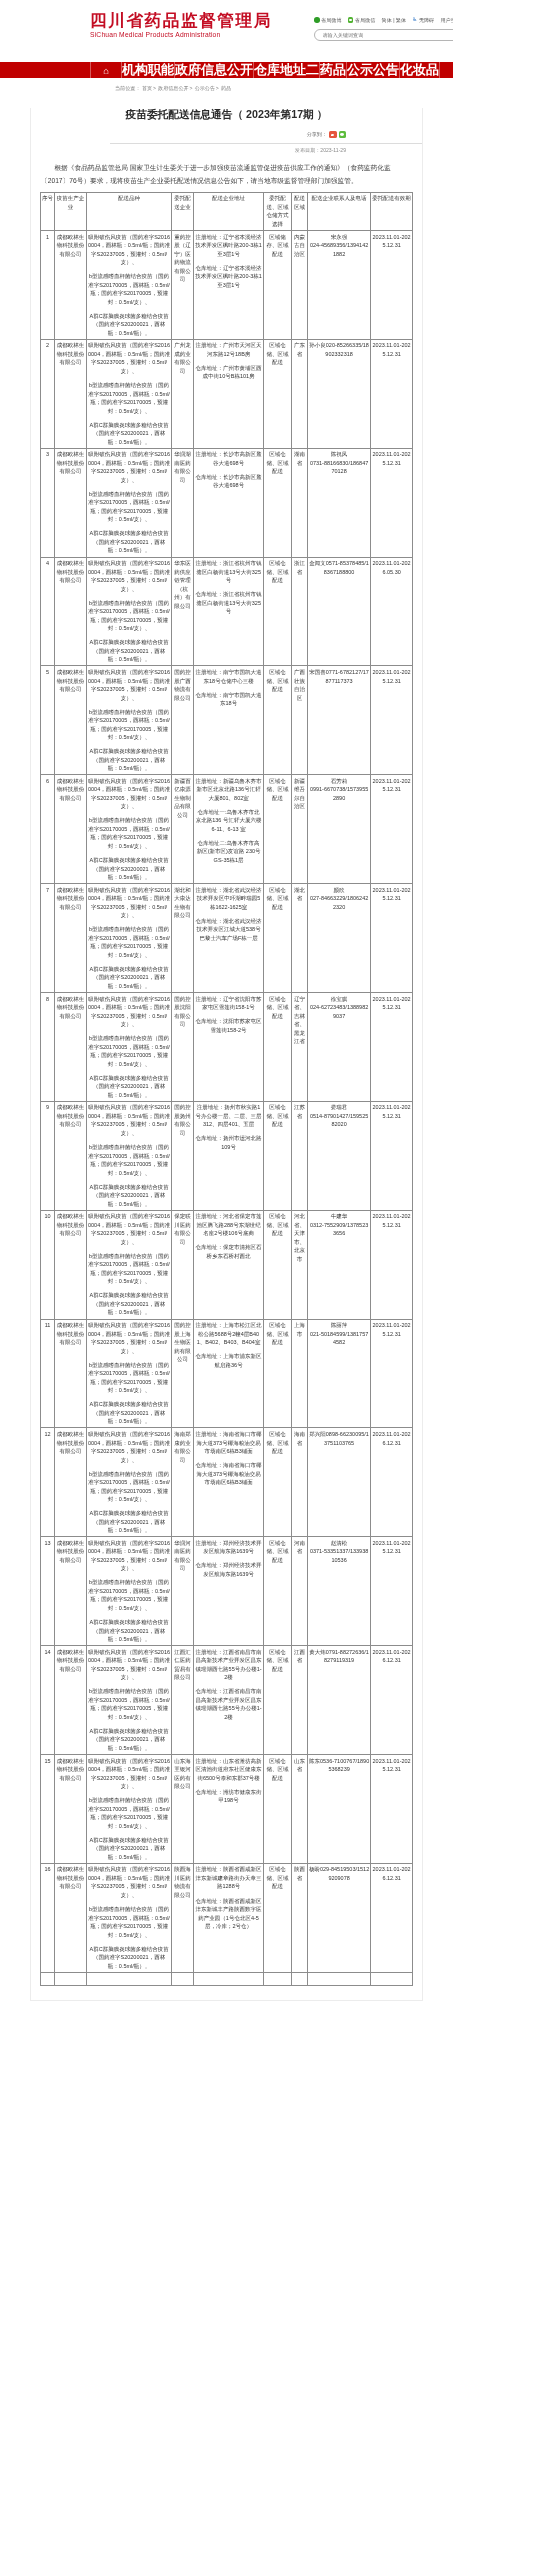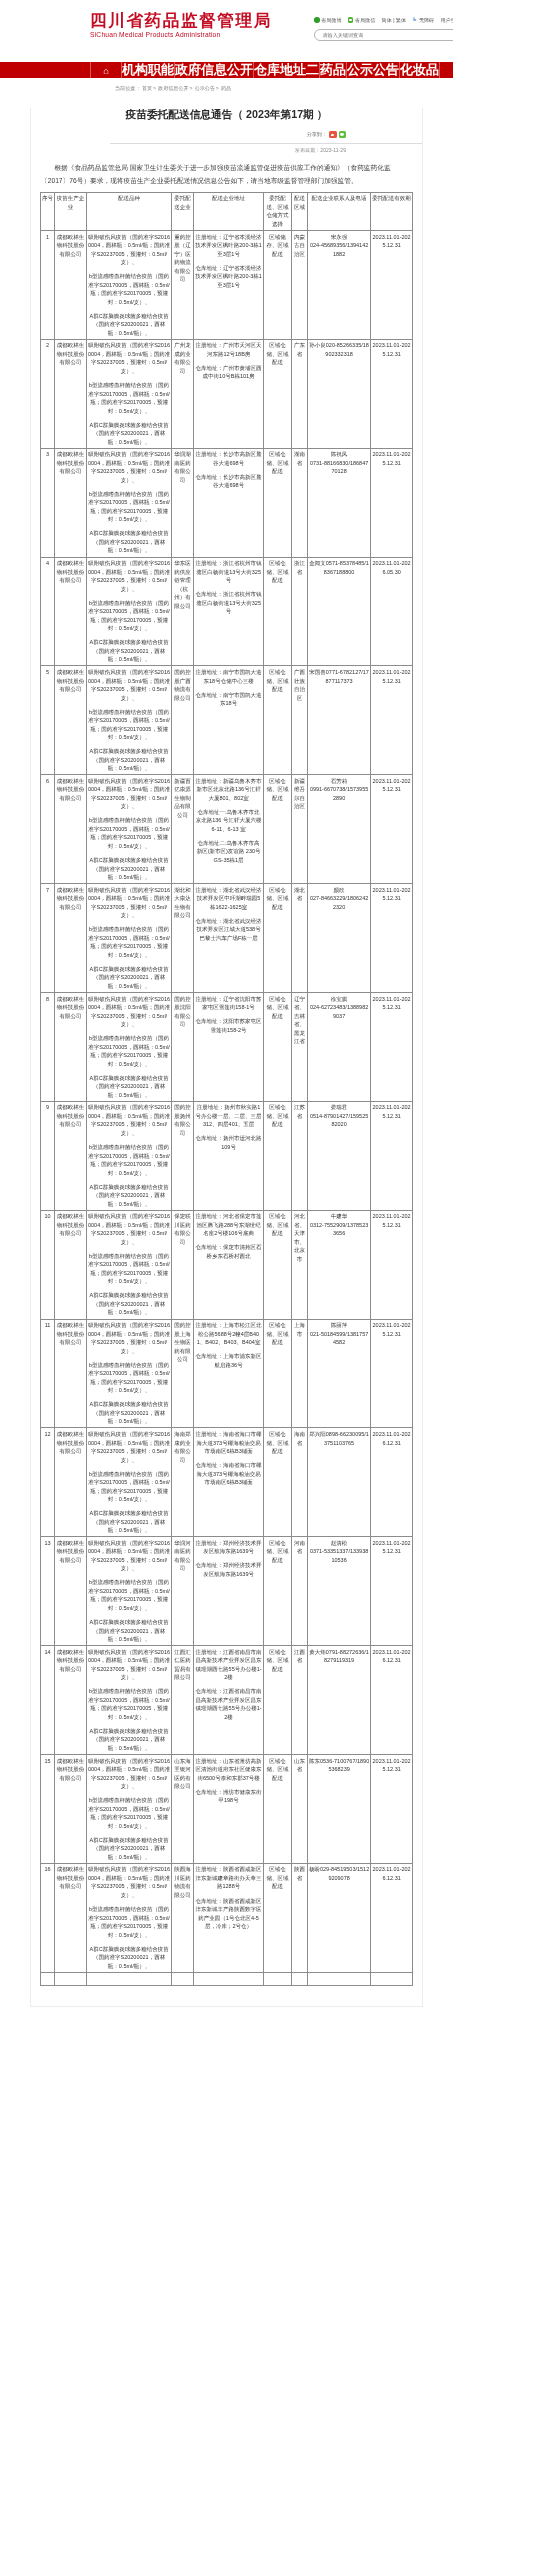--- a/index.html
+++ b/index.html
@@ -26,21 +26,21 @@
   .navbar{background:#c00000;height:16px;display:flex;align-items:stretch;color:#fff;padding-left:90px;padding-right:36px;}
   .nav-item{display:flex;align-items:center;justify-content:center;font-size:13px;font-weight:bold;flex:1;border-right:0.8px solid rgba(255,255,255,.35);cursor:pointer;white-space:nowrap;}
   .nav-item.home{flex:0 0 30px;border-left:0.8px solid rgba(255,255,255,.35);font-size:9.5px;}
 
   
   .crumbs{padding:7.1px 0 4.7px 115px;font-size:5.1px;color:#777;}
   .crumbs .lnk{cursor:pointer;}
   .crumbs .sep{margin:0 0.8px;}
 
   
-  .content{margin:0 30px;border:0.8px solid #ececec;border-top:none;padding-bottom:20px;background:#fff;}
+  .content{margin:0 30px;border:0.8px solid #ececec;border-top:none;padding-bottom:14px;background:#fff;}
   .article-title{text-align:center;font-size:10.7px;font-weight:bold;color:#2b2b2b;margin:11px 0 9.5px;}
   .share-row{display:flex;justify-content:flex-end;align-items:center;gap:2.4px;padding-right:76px;font-size:5.1px;color:#666;}
   .share-ico{width:7.1px;height:7.1px;border-radius:1.6px;display:inline-block;position:relative;cursor:pointer;}
   .share-weibo{background:#e6553d;}
   .share-weibo::after{content:"";position:absolute;left:1.6px;top:2.4px;width:3.2px;height:2.4px;background:#fff;border-radius:50% 50% 50% 0;}
   .share-wechat{background:#5ebd3e;}
   .share-wechat::after{content:"";position:absolute;left:1.2px;top:2px;width:4px;height:2.8px;background:#fff;border-radius:50%;}
   .rule{border:none;border-top:0.8px solid #dcdcdc;margin:4.7px 0 0 79px;}
   .date-row{text-align:right;padding-right:76px;font-size:5.1px;color:#8a8a8a;margin:3.2px 0 8px;}
   .intro{width:371px;margin:8px auto 4.7px;font-size:6.7px;line-height:1.85;color:#3a3a3a;text-indent:2em;}

